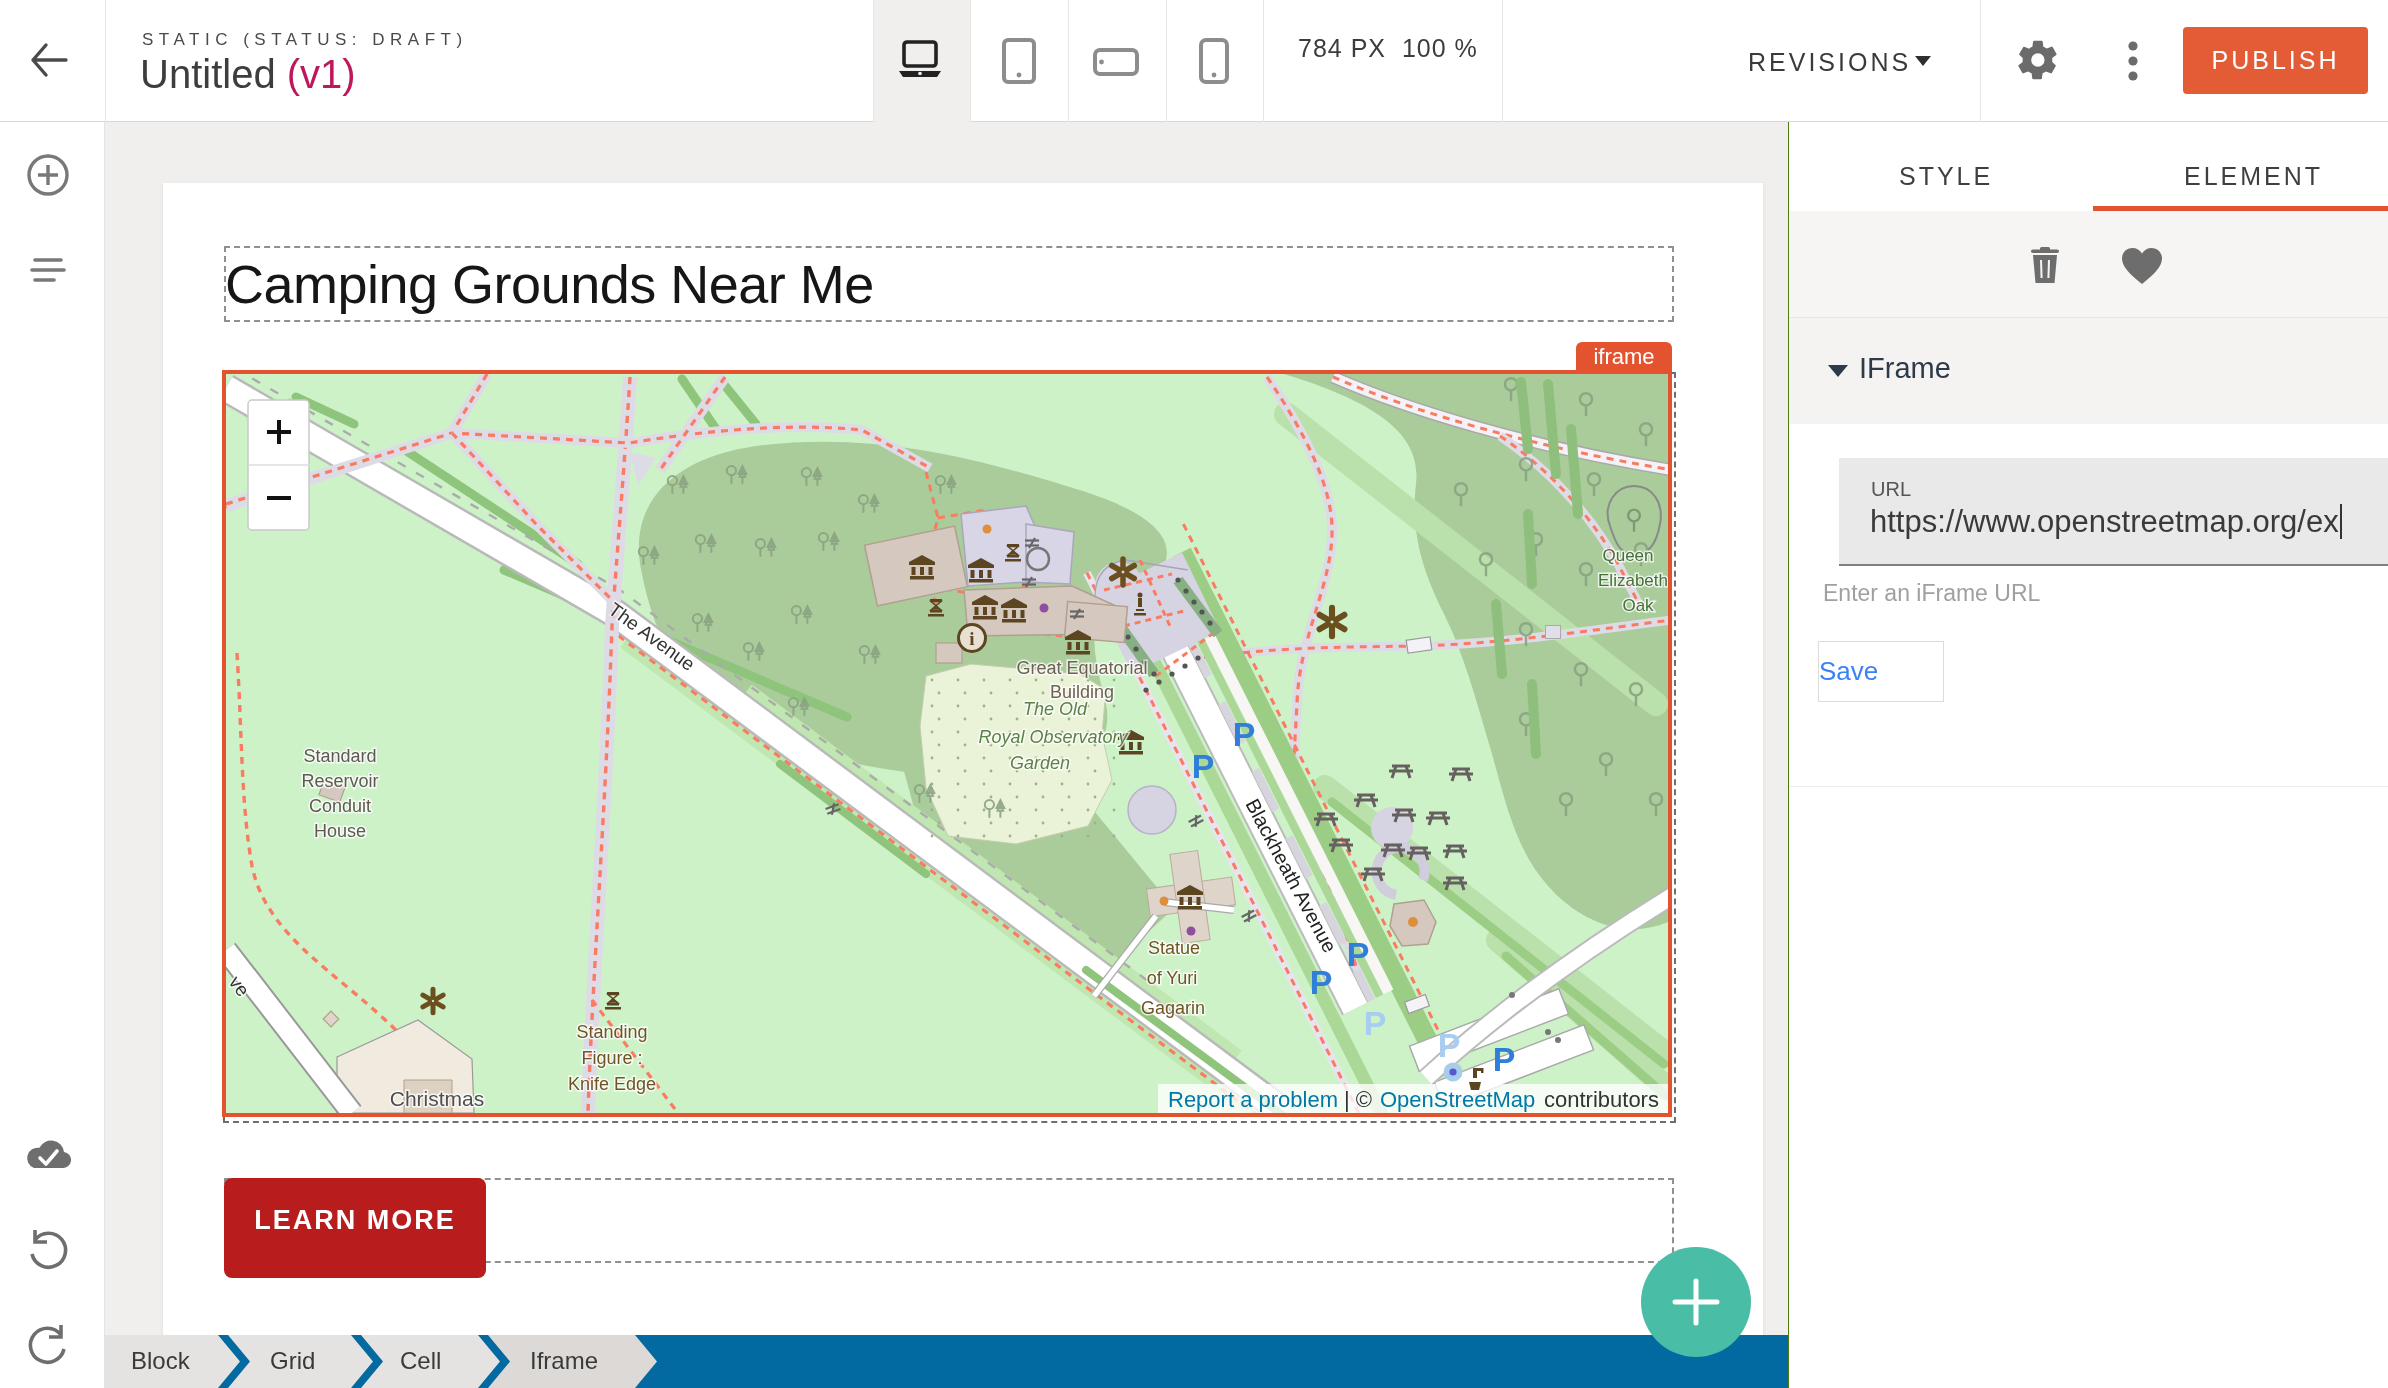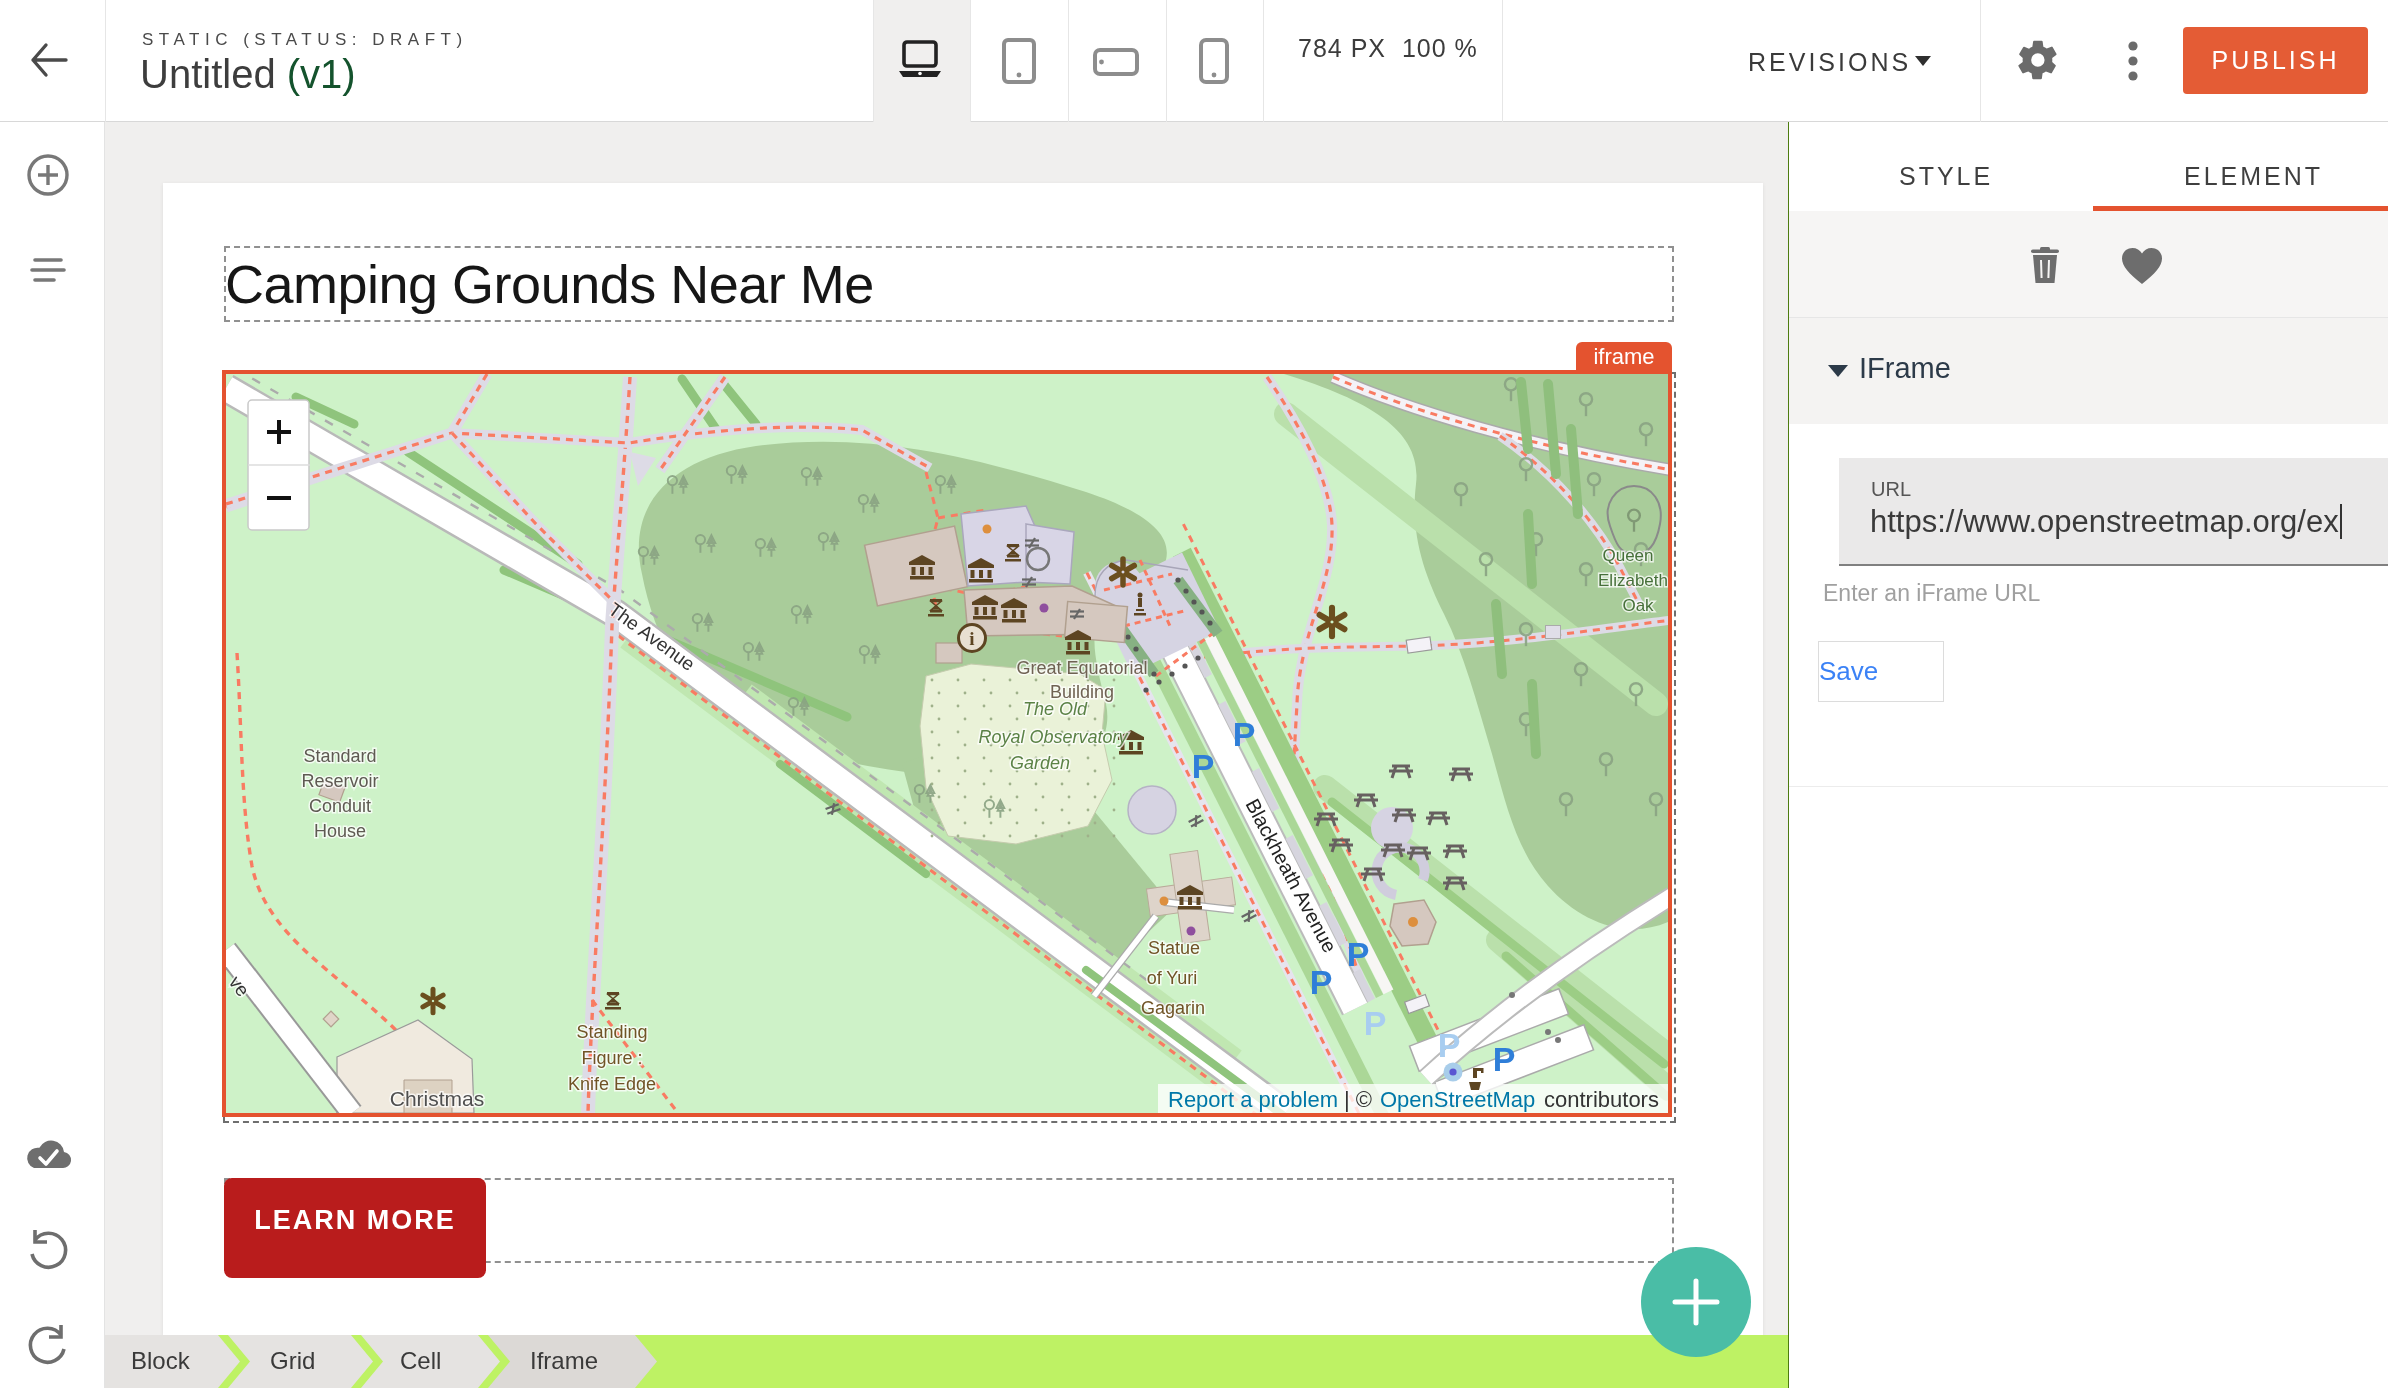--- a/index.html
+++ b/index.html
@@ -1,31 +1,31 @@
 <!DOCTYPE html>
 <html><head><meta charset="utf-8">
 <style>
 * { margin:0; padding:0; box-sizing:border-box; }
 html,body { width:2388px; height:1388px; font-family:"Liberation Sans", sans-serif; background:#f0efee; overflow:hidden; }
 .abs { position:absolute; }
 #topbar { position:absolute; left:0; top:0; width:2388px; height:122px; background:#fff; border-bottom:1px solid #d8d8d8; z-index:30;padding-left:36px; }
 .vdiv { position:absolute; top:0; width:1px; height:122px; background:#e6e6e6; }
 #sidebar { position:absolute; left:0; top:122px; width:105px; height:1266px; background:#fff; border-right:1px solid #e3e3e3; z-index:20; }
 #panel { position:absolute; left:1788px; top:122px; width:600px; height:1266px; background:#fff; border-left:1px solid #4d7c0f; z-index:20; }
-#crumbs { position:absolute; left:105px; top:1335px; width:1683px; height:53px; background:#bef264; z-index:15; }
+#crumbs { position:absolute; left:105px; top:1335px; width:1683px; height:53px; background:#0369a1; z-index:15; }
 </style></head>
 <body>
 
 <div id="topbar">
   <svg class="abs" style="left:30px;top:42px" width="38" height="36" viewBox="0 0 38 36">
     <path d="M16 3 L3 18 L16 33 M3 18 L36 18" stroke="#4a4a4a" stroke-width="3.4" fill="none" stroke-linecap="round" stroke-linejoin="round"></path>
   </svg>
   <div class="vdiv" style="left:105px"></div>
   <div class="abs" style="left:142px;top:30px;font-size:17px;letter-spacing:5.5px;color:#4a4a4a;">STATIC (STATUS: DRAFT)</div>
-  <div class="abs" style="left:140px;top:52px;font-size:40px;color:#3d3d3d;">Untitled <span style="color:#14532d">(v1)</span></div>
+  <div class="abs" style="left:140px;top:52px;font-size:40px;color:#3d3d3d;">Untitled <span style="color:#be185d">(v1)</span></div>
 
   <div class="abs" style="left:873px;top:0;width:97px;height:122px;background:#f0efee"></div>
   <div class="vdiv" style="left:873px"></div>
     <div class="vdiv" style="left:970px"></div>
   <div class="vdiv" style="left:1068px"></div>
     <div class="vdiv" style="left:1166px"></div>
     <div class="vdiv" style="left:1263px"></div>
 
   <svg class="abs" style="left:897px;top:40px" width="46" height="42" viewBox="0 0 46 42">
     <rect x="7" y="2" width="32" height="24" rx="3" fill="none" stroke="#222" stroke-width="3.6"></rect>

